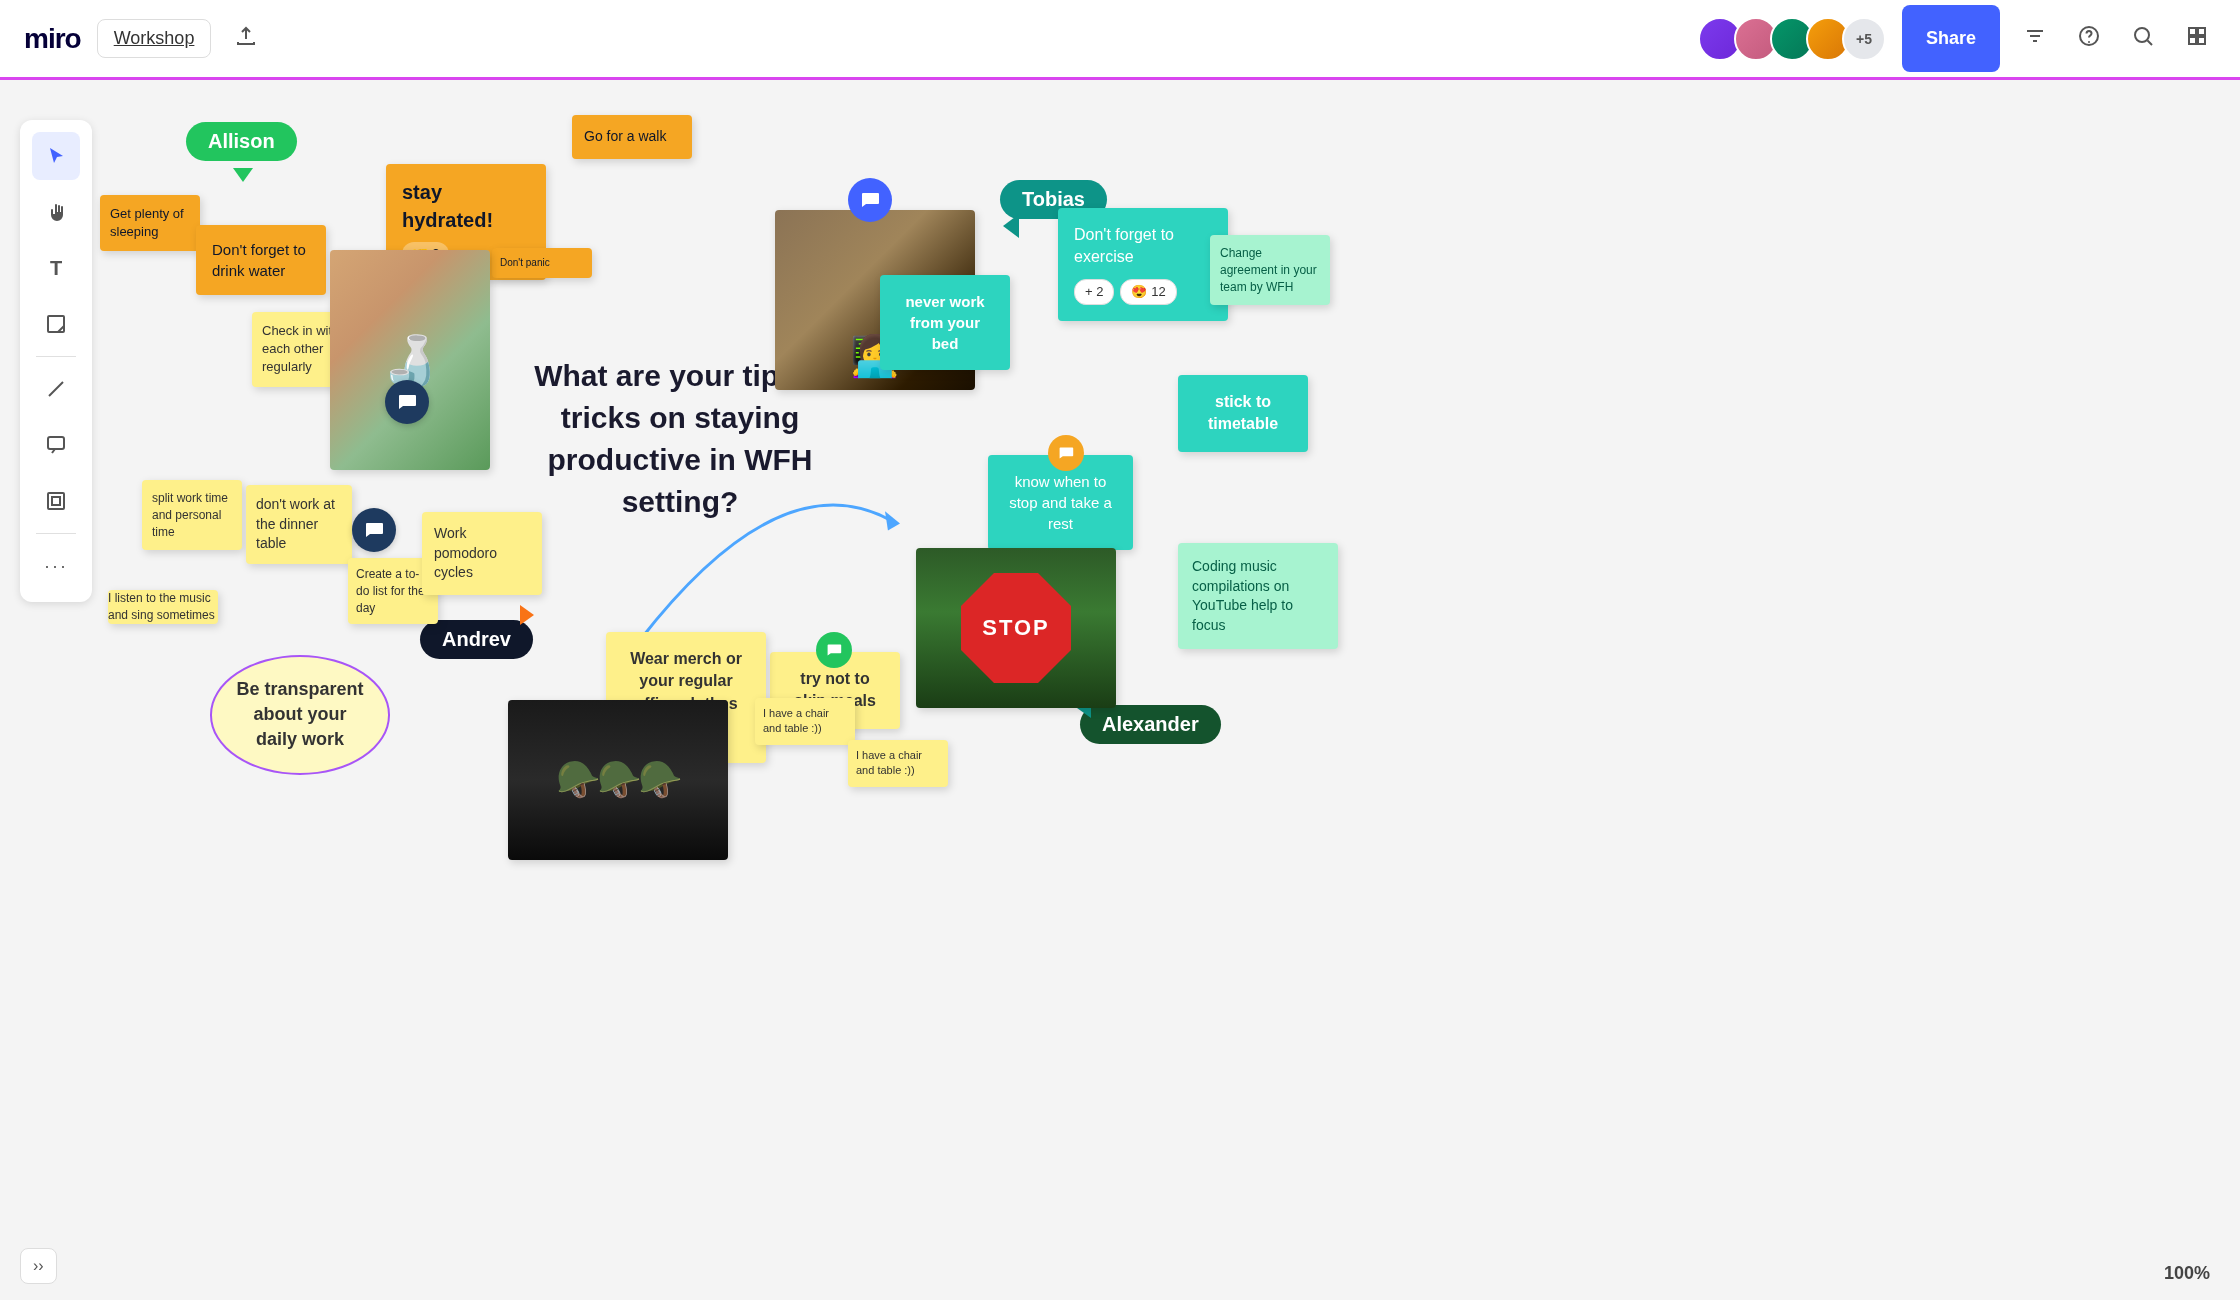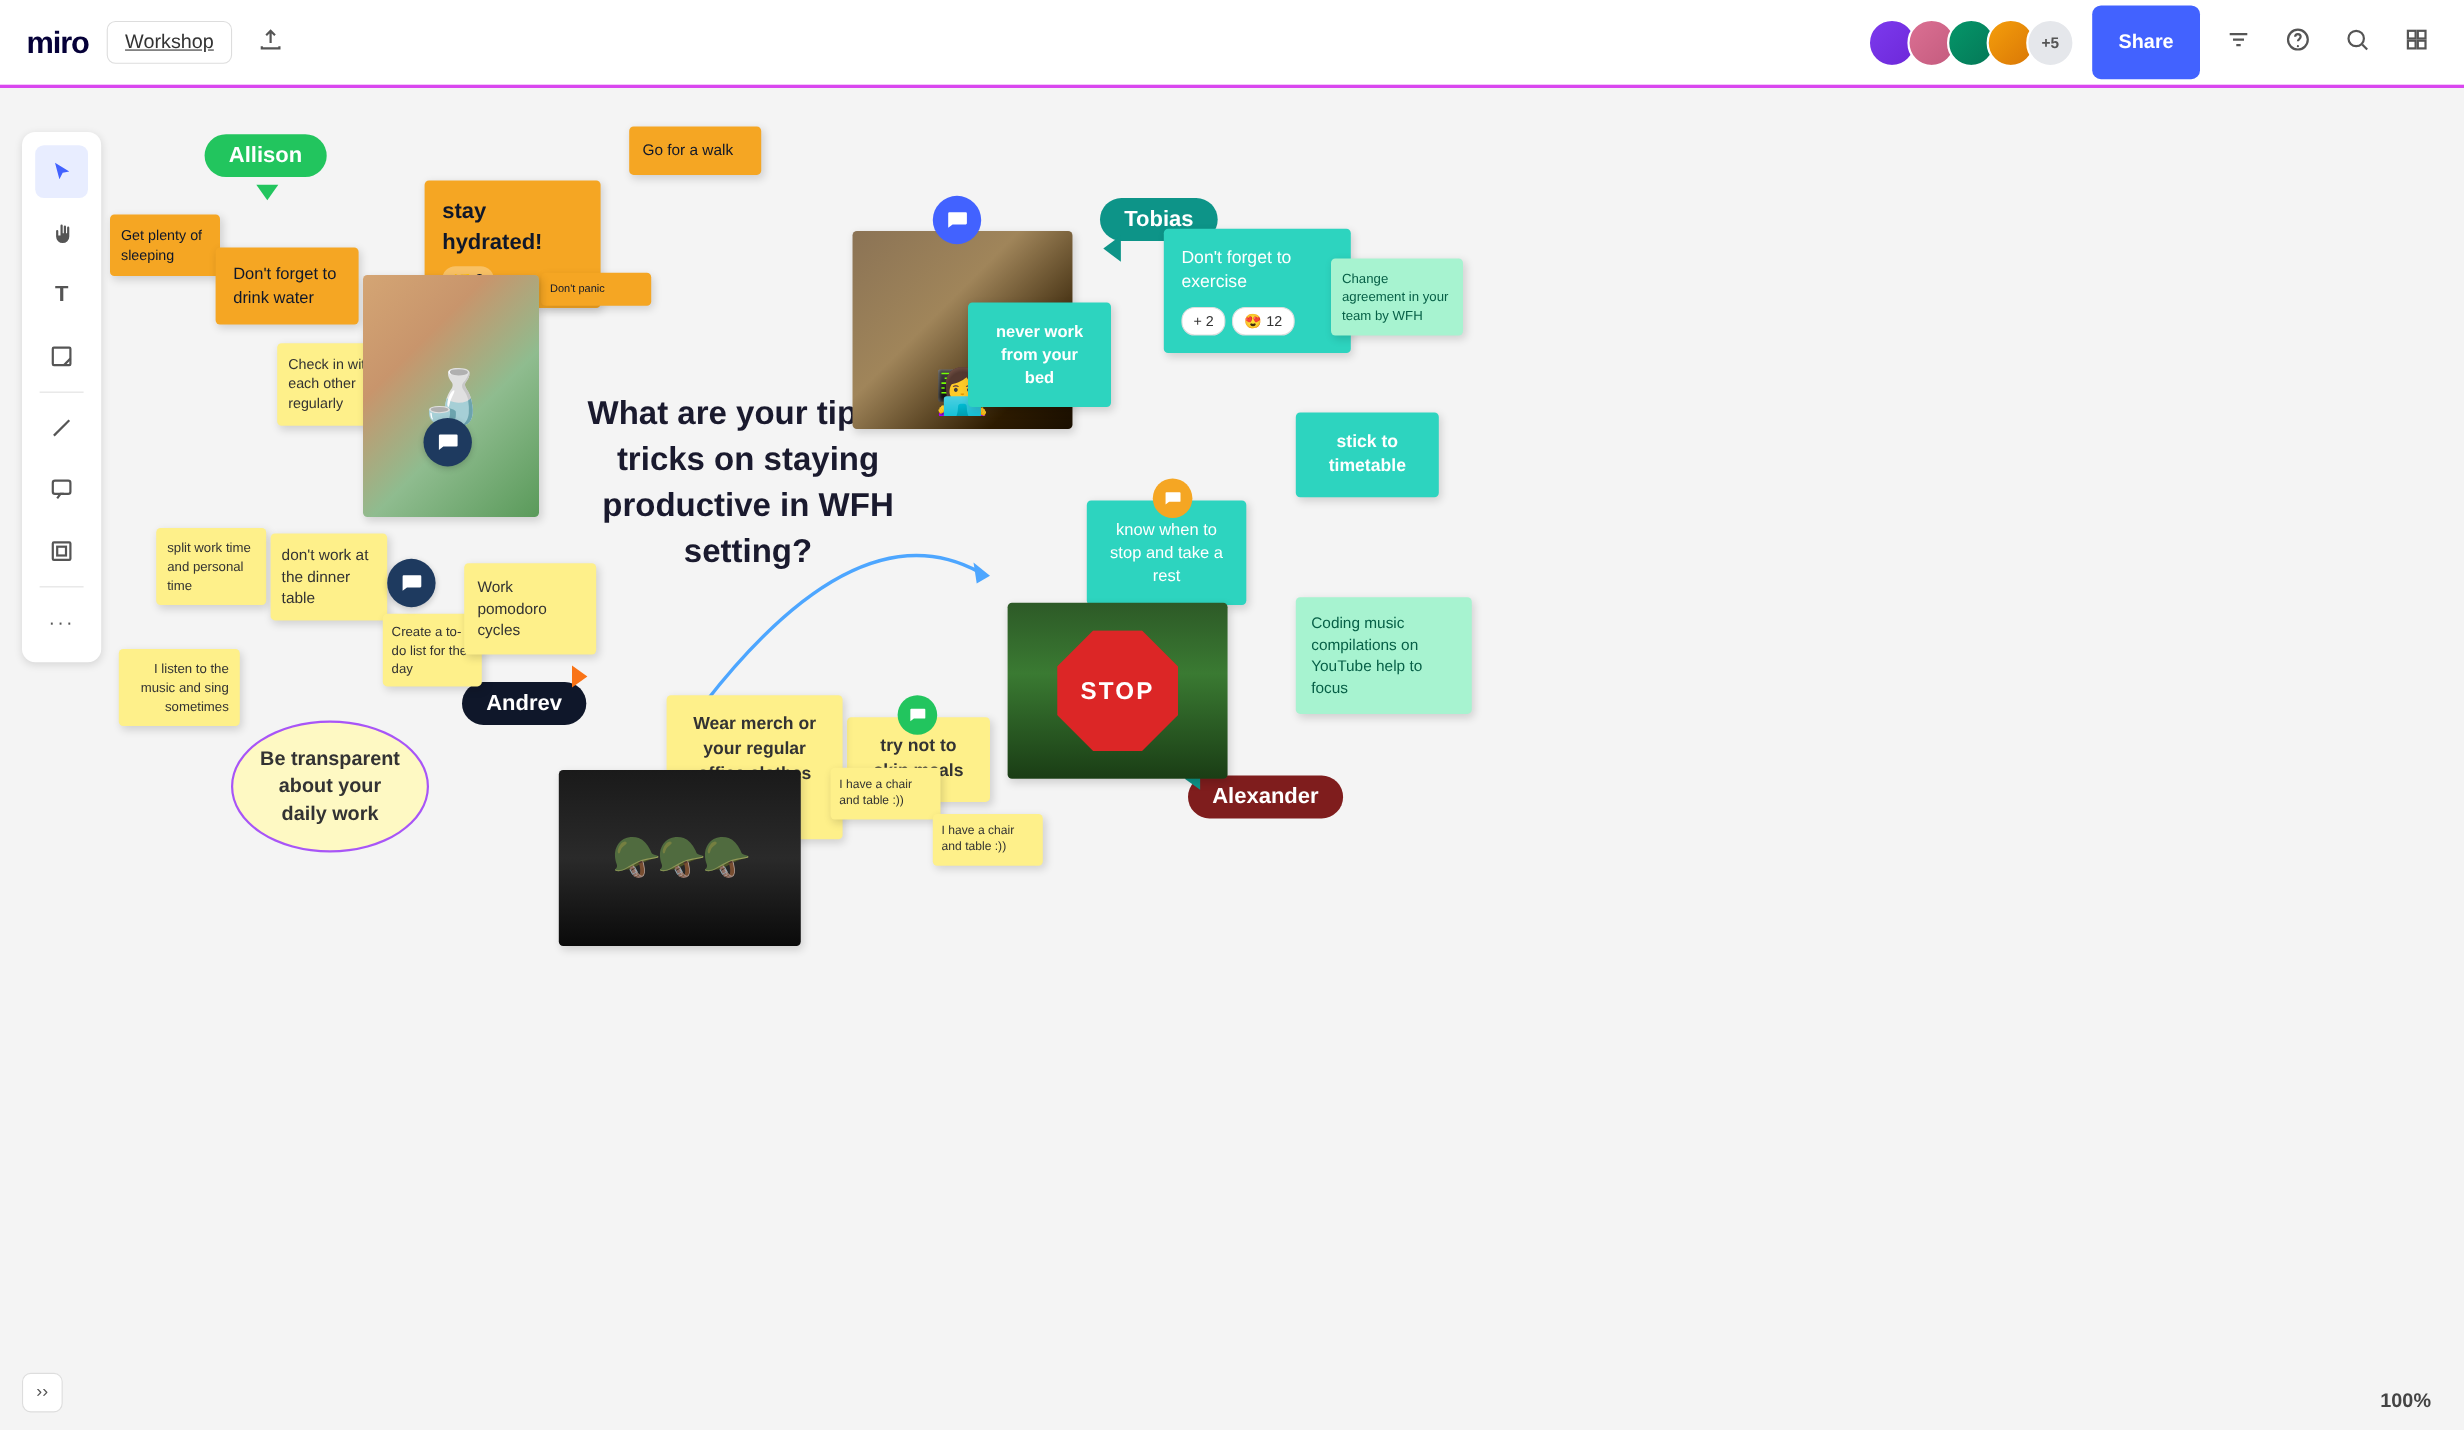--- a/index.html
+++ b/index.html
@@ -169,21 +169,21 @@
       position: absolute;
     }
 
     .andrev-label {
       background: #0f172a; color: #fff; border-radius: 20px;
       padding: 8px 22px; font-size: 20px; font-weight: 700;
       position: absolute;
     }
 
     .alexander-label {
-      background: #7f1d1d; color: #fff; border-radius: 20px;
+      background: #14532d; color: #fff; border-radius: 20px;
       padding: 8px 22px; font-size: 20px; font-weight: 700;
       position: absolute;
     }
 
     
     .face { display: inline-block; border-radius: 50%; border: 2px solid #fff; }
     .face-1 { background: #7c3aed; width: 44px; height: 44px; }
     .face-2 { background: #db7093; width: 44px; height: 44px; }
     .face-3 { background: #059669; width: 44px; height: 44px; }
     .face-4 { background: #f59e0b; width: 44px; height: 44px; }
@@ -353,21 +353,21 @@
   <div class="sticky sticky-yellow" style="left:422px;top:432px;width:120px;font-size:14px;padding:12px;">
     Work pomodoro cycles
   </div>
 
   <div class="comment-bubble dark" style="left:352px;top:428px;">
     <svg width="20" height="20" viewBox="0 0 20 20" fill="white">
       <path d="M2 3h16a1 1 0 011 1v9a1 1 0 01-1 1H6l-4 3V4a1 1 0 011-1z"></path>
     </svg>
   </div>
 
-  <div class="sticky sticky-yellow" style="left:108px;top:510px;width:110px;font-size:12px;padding:10px;text-align:right;">
+  <div class="sticky sticky-yellow" style="left:108px;top:510px;width:110px;font-size:12px;padding:0;">
     I listen to the music and sing sometimes
   </div>
 
   <div class="oval-sticky" style="left:210px;top:575px;width:180px;">
     Be transparent about your daily work
   </div>
 
   <div class="center-question" style="left:520px;top:275px;">
     What are your tips &amp; tricks on staying productive in WFH setting?
   </div>

